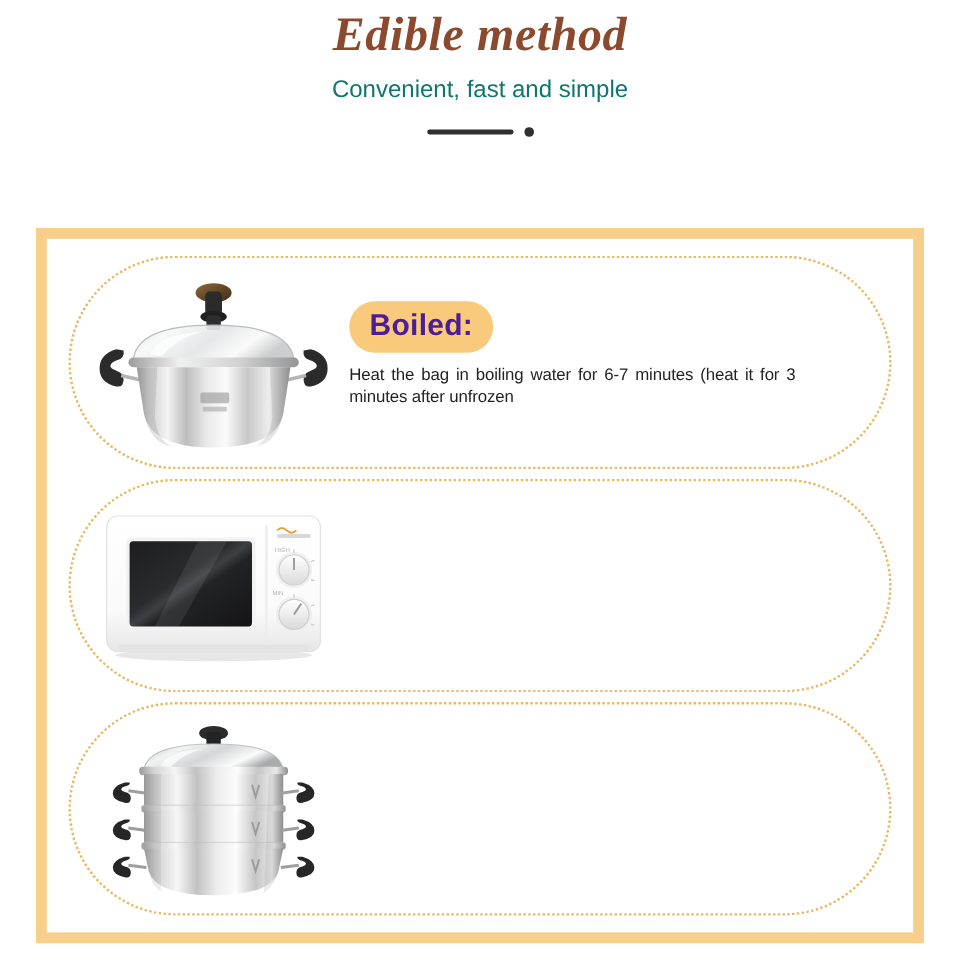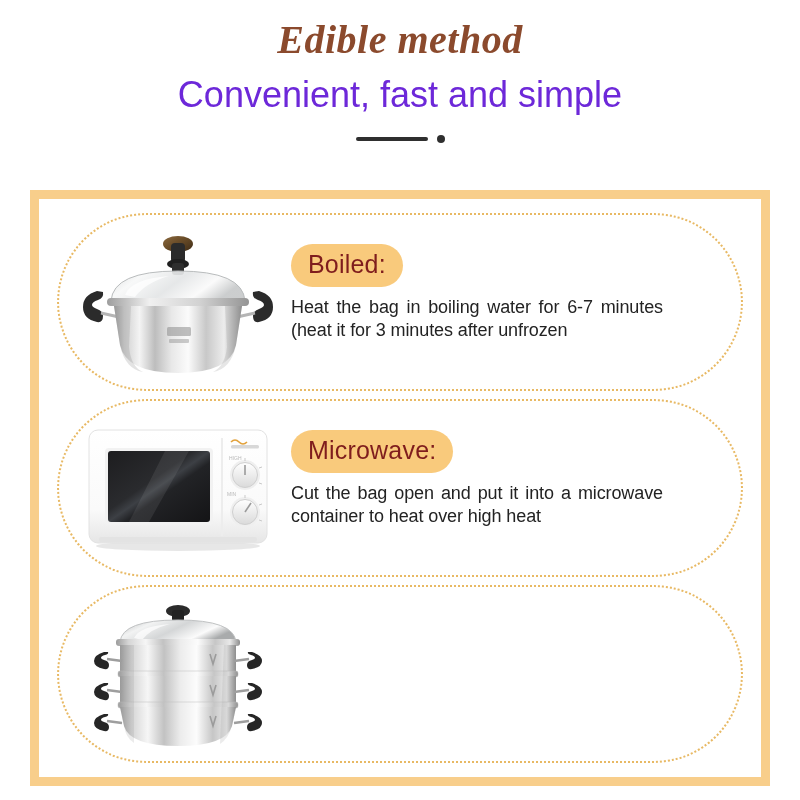--- a/index.html
+++ b/index.html
@@ -7,39 +7,39 @@
     width:800px;height:800px;
     background:#ffffff;
     font-family:"Liberation Sans", sans-serif;
     overflow:hidden;
     position:relative;
   }
 
   
   .header{
     width:100%;
-    padding-top:17px;
+    padding-top:6px;
     text-align:center;
     box-sizing:border-box;
   }
   .main-title{
     font-family:"Liberation Serif", serif;
     font-style:italic;
     font-weight:bold;
     font-size:40px;
     color:#8B4A2D;
     letter-spacing:.5px;
     line-height:1.15;
     margin:0;
   }
   .sub-title{
     font-family:"Liberation Sans", sans-serif;
-    font-size:36px;
+    font-size:20px;
     font-weight:400;
-    color:#6d28d9;
+    color:#0f766e;
     margin:12px 0 0 0;
     line-height:1.1;
   }
   .divider{
     margin-top:18px;
     height:12px;
     display:flex;
     align-items:center;
     justify-content:center;
     gap:9px;
@@ -94,31 +94,31 @@
     justify-content:center;
   }
   .card-body{
     flex:1;
     padding-right:8px;
     margin-left:4px;
   }
   .badge{
     display:inline-block;
     background:#F9CA7C;
-    color:#7f1d1d;
+    color:#4c1d95;
     font-size:25px;
     line-height:1;
     padding:8px 17px 10px 17px;
     border-radius:22px;
-    font-weight:400;
+    font-weight:700;
     letter-spacing:.2px;
   }
   .card-text{
     margin-top:9px;
-    font-size:18px;
+    font-size:14px;
     line-height:1.30;
     color:#232323;
     text-align:justify;
     max-width:372px;
     letter-spacing:-.1px;
   }
 
   
   .art{display:block;}
 
@@ -254,24 +254,20 @@
             <line x1="186" y1="50" x2="189" y2="49"></line>
             <line x1="186" y1="65" x2="189" y2="66"></line>
             <line x1="172" y1="77" x2="172" y2="80"></line>
             <line x1="186" y1="87" x2="189" y2="86"></line>
             <line x1="186" y1="102" x2="189" y2="103"></line>
           </g>
 
           <rect x="26" y="119" width="158" height="5" rx="2" fill="#e3e3e3"></rect>
         </svg>
       </div>
-      <div class="card-body">
-        <span class="badge">Microwave:</span>
-        <p class="card-text">Cut the bag open and put it into a microwave container to heat over high heat</p>
-      </div>
     </div>
 
     <div class="card">
       <div class="card-figure">
         <svg class="art" width="200" height="152" viewBox="0 0 200 152" aria-hidden="true">
           <defs>
             <linearGradient id="steel2" x1="0" y1="0" x2="1" y2="0">
               <stop offset="0%" stop-color="#9c9c9c"></stop>
               <stop offset="10%" stop-color="#d5d5d5"></stop>
               <stop offset="24%" stop-color="#f6f6f6"></stop>

